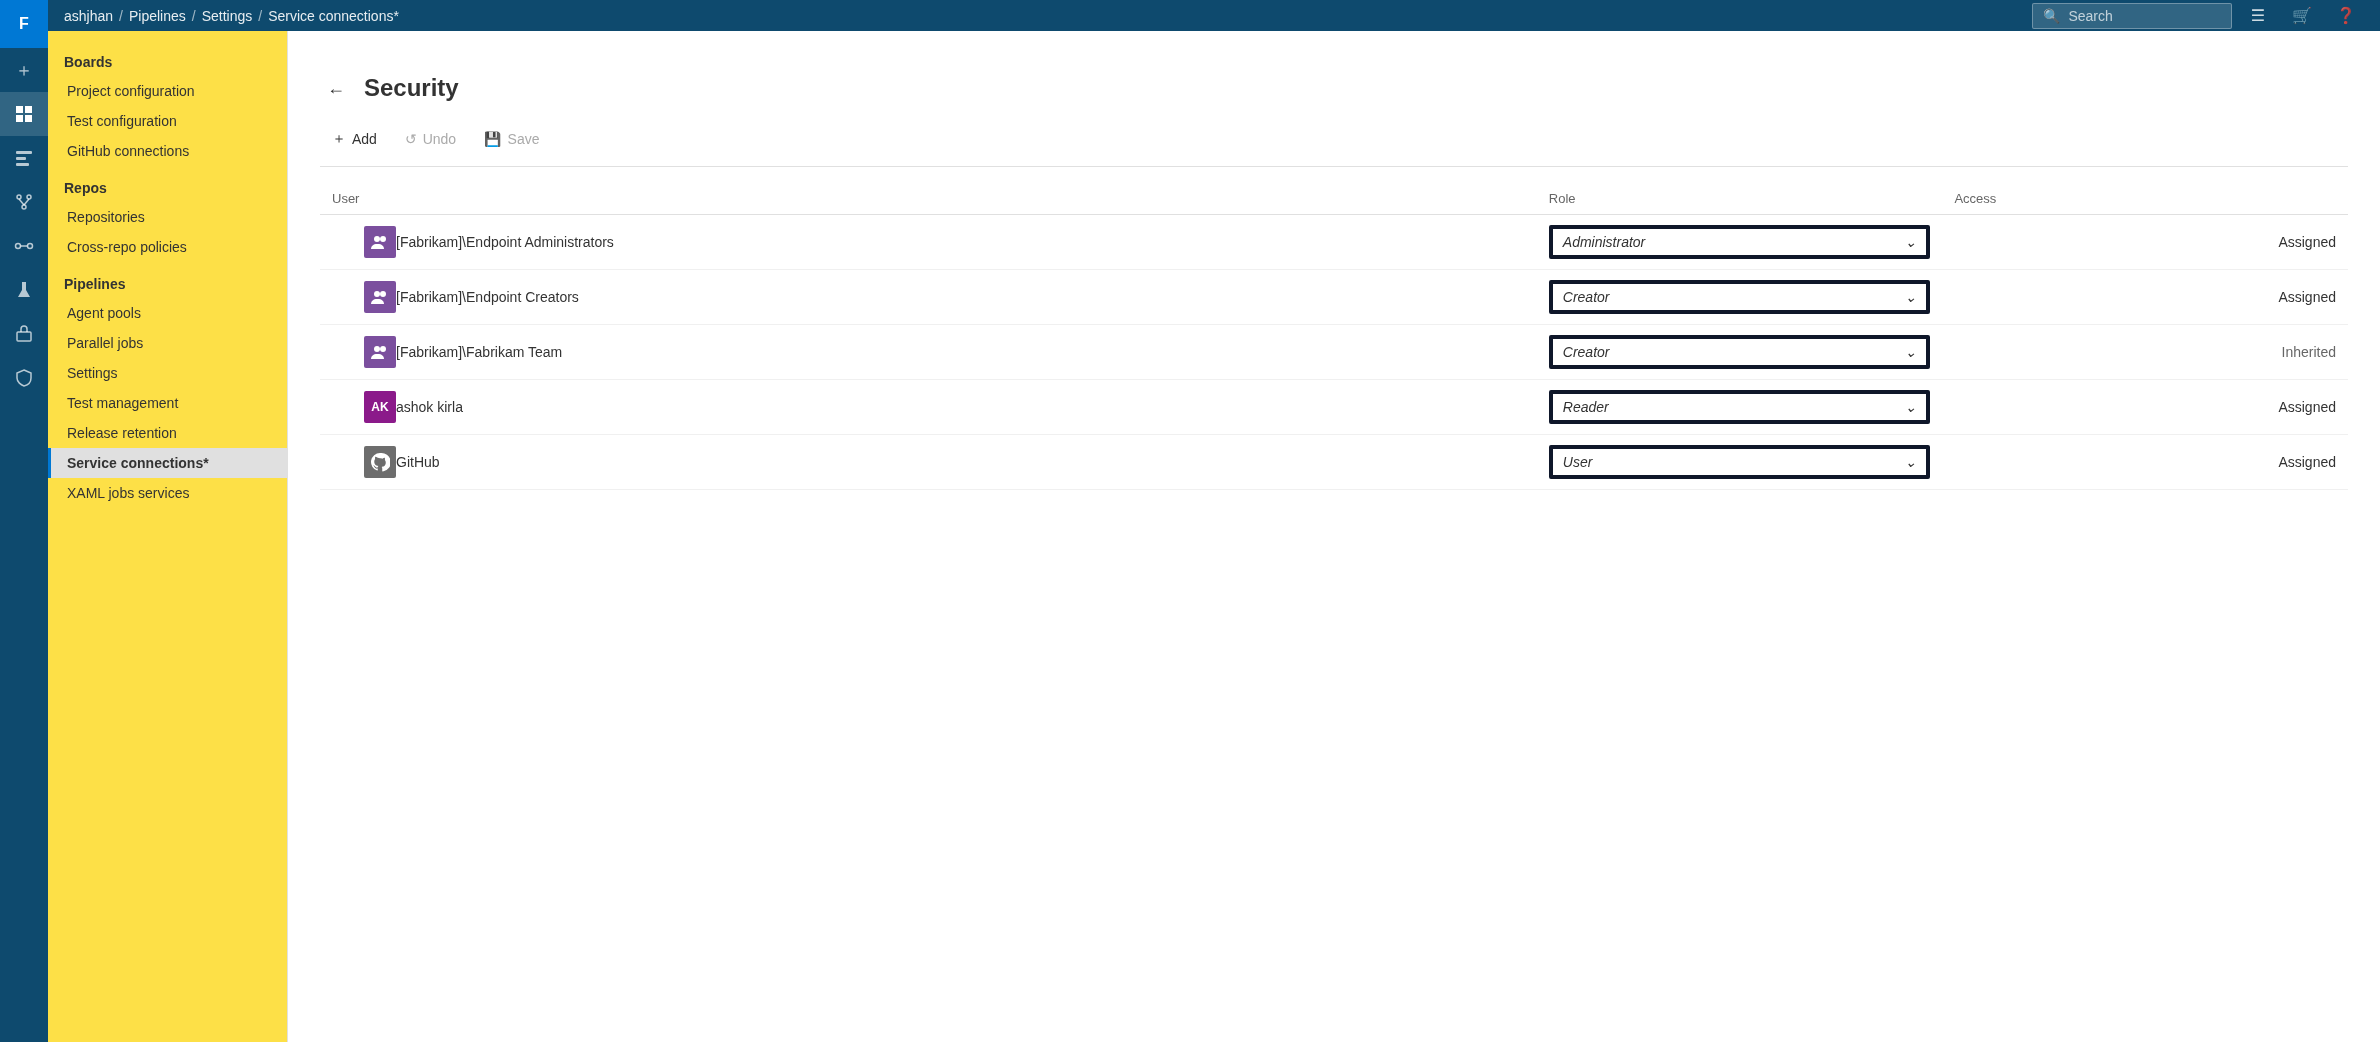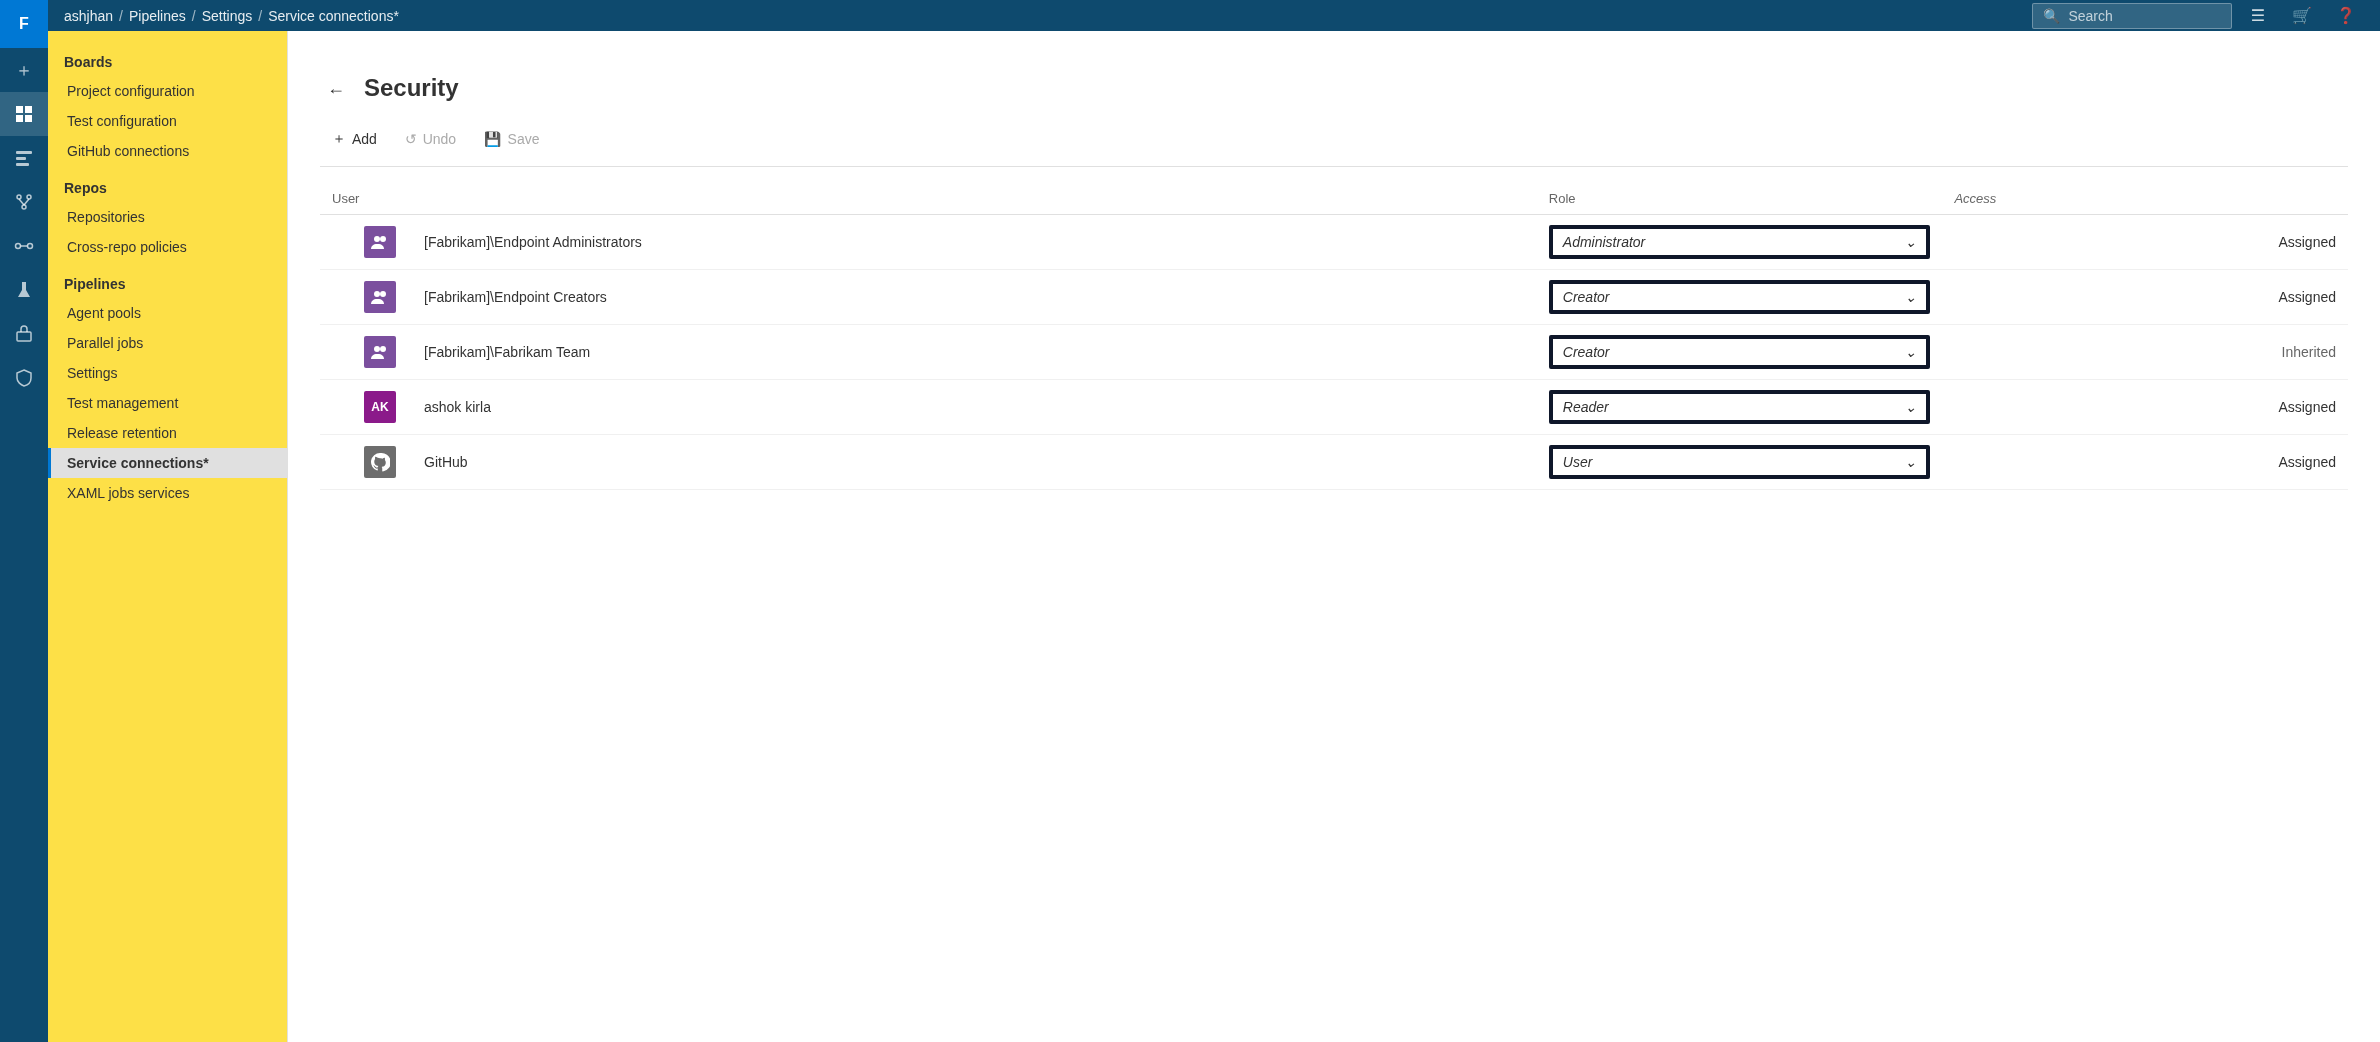--- a/index.html
+++ b/index.html
@@ -213,21 +213,21 @@
     }
     .security-table td {
       padding: 10px 12px;
       border-bottom: 1px solid #f0f0f0;
       vertical-align: middle;
     }
 
     .user-cell {
       display: flex;
       align-items: center;
-      gap: 28px;
+      gap: 0;
       padding-left: 32px;
     }
     .avatar {
       width: 32px;
       height: 32px;
       border-radius: 2px;
       display: flex;
       align-items: center;
       justify-content: center;
       font-size: 11px;
@@ -260,21 +260,21 @@
     }
     .access-cell.inherited { color: #666; margin-left: 40px; }
 
     
     .sidebar::-webkit-scrollbar { width: 6px; }
     .sidebar::-webkit-scrollbar-track { background: #f3f3f3; }
     .sidebar::-webkit-scrollbar-thumb { background: #ccc; border-radius: 3px; }
 
     .th-user { width: 60%; }
     .th-role { width: 20%; }
-    .th-access { width: 20%; text-align: right; font-style: italic; }
+    .th-access { width: 20%; text-align: right; }
     .td-access { text-align: right; }
   </style>
 </head>
 <body>
 
 <div class="top-nav">
   <div class="breadcrumb">
     <a>ashjhan</a>
     <span>/</span>
     <a>Pipelines</a>

